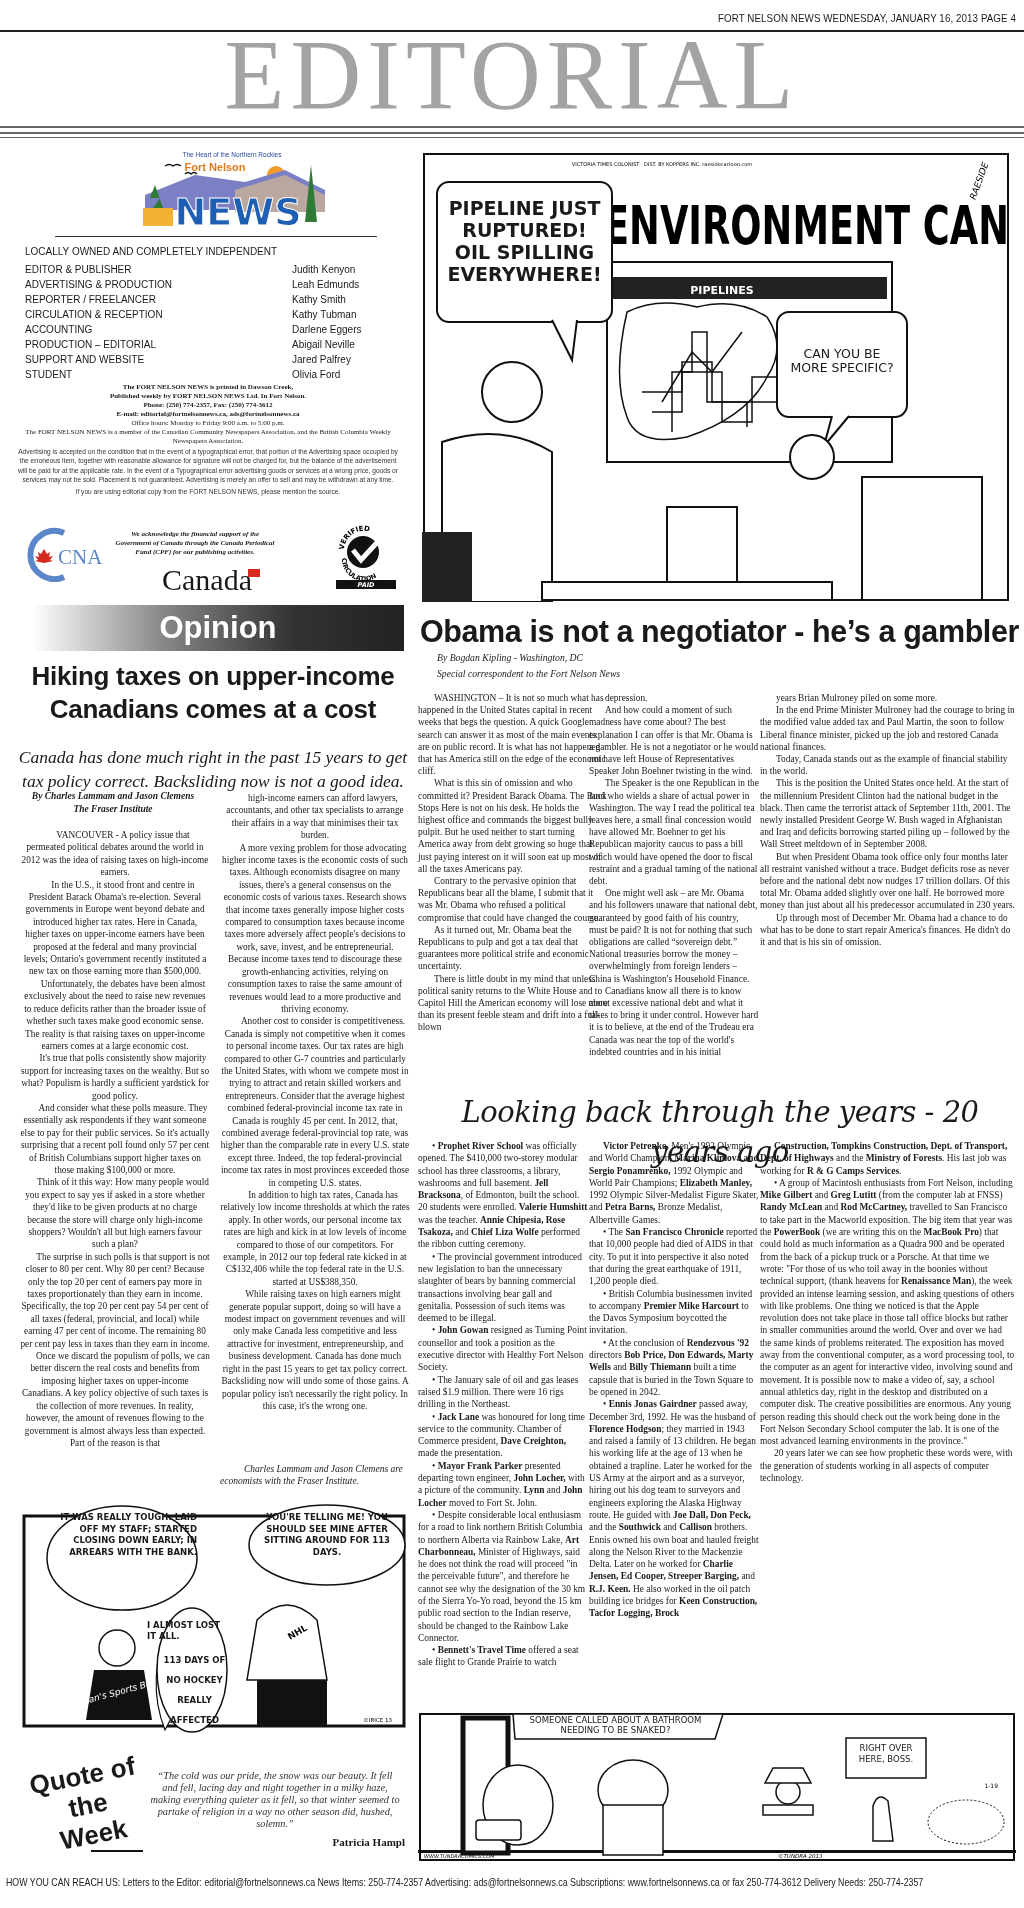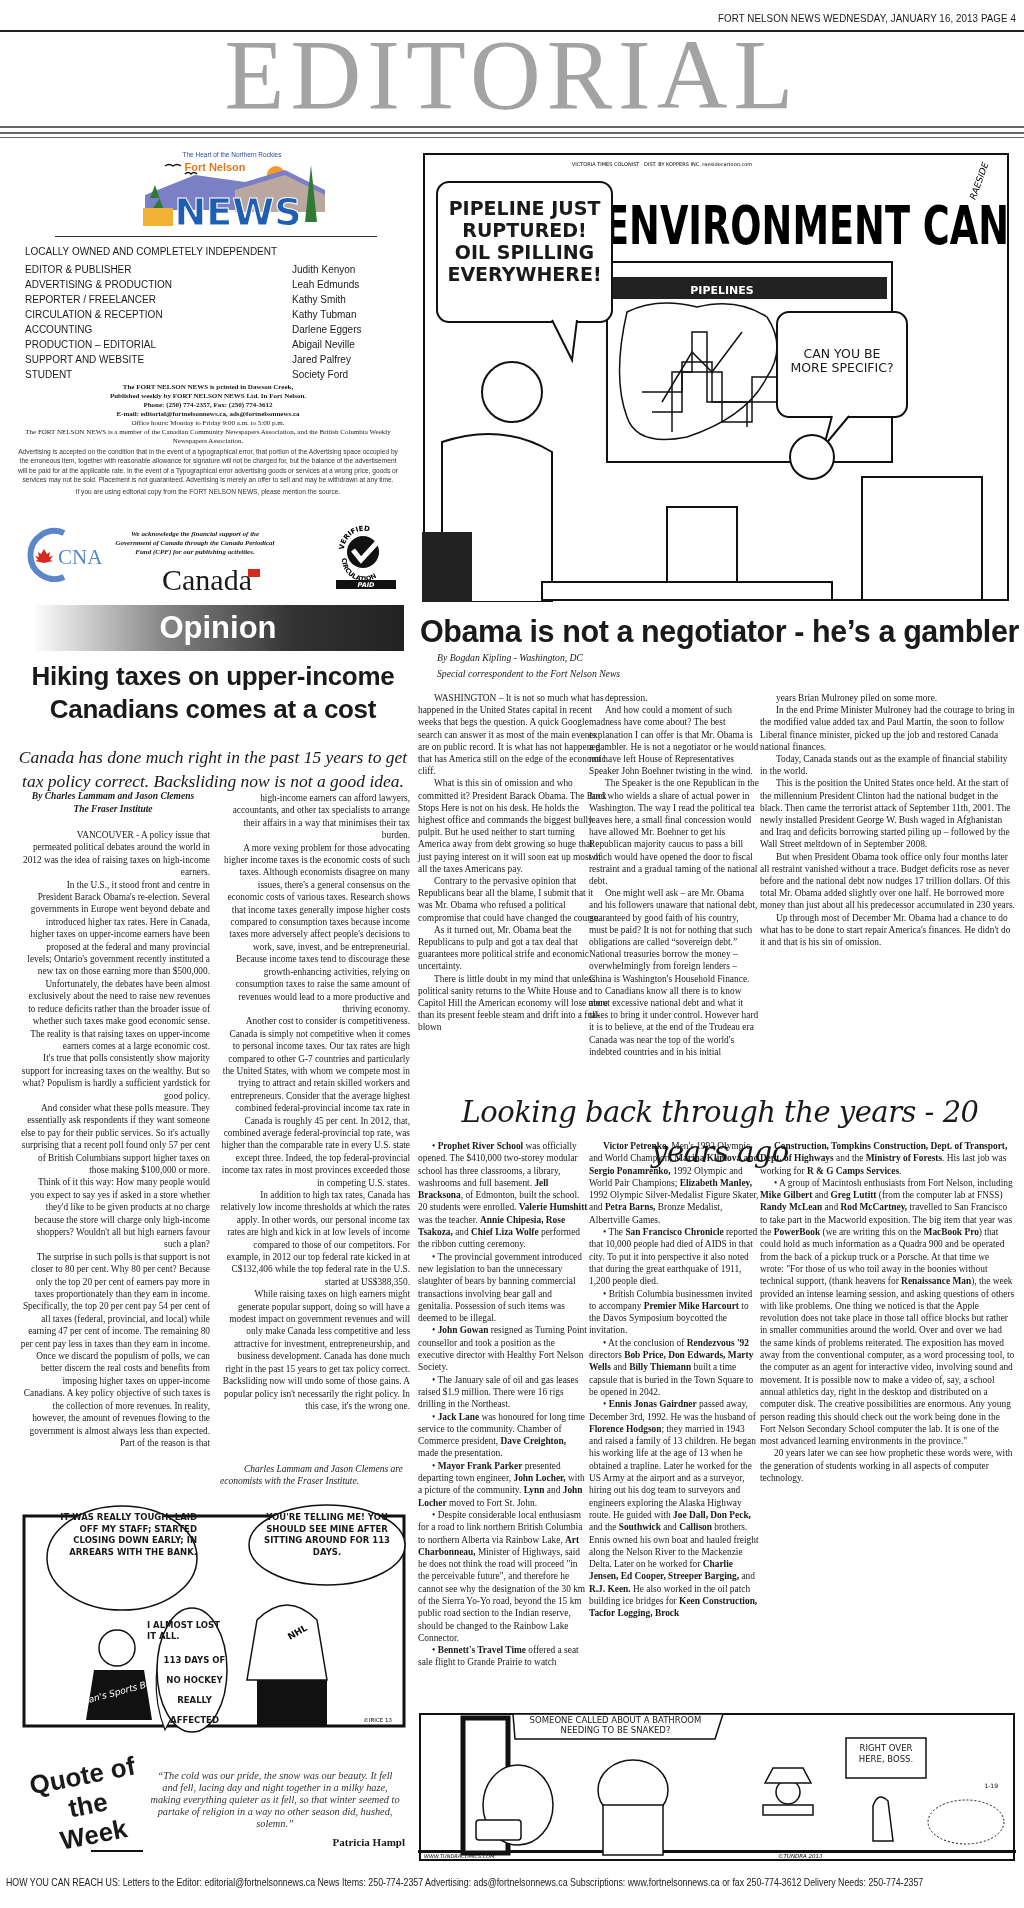--- a/index.html
+++ b/index.html
@@ -27,21 +27,21 @@
   #cna { left: 26px; top: 527px; width: 85px; height: 55px; }
   #cpf { left: 115px; top: 530px; width: 160px; text-align: center; font-style: italic; font-weight: bold; font-size: 7px; line-height: 9px; }
   #canada-word { left: 162px; top: 563px; font-size: 30px; font-family: "Liberation Serif", serif; }
   #verified { left: 330px; top: 520px; width: 72px; height: 72px; }
 
   
   #opinion-banner { left: 32px; top: 605px; width: 372px; height: 46px; background: linear-gradient(90deg, #fff 0%, #888 35%, #333 70%, #222 100%); }
   #opinion-banner span { display: block; text-align: center; font-family: "Liberation Sans", sans-serif; font-weight: bold; color: #fff; font-size: 31px; line-height: 46px; }
   #hike-title { left: 18px; top: 660px; width: 390px; text-align: center; font-family: "Liberation Sans", sans-serif; font-weight: bold; font-size: 26px; line-height: 33px; letter-spacing: -0.3px; }
   #hike-deck { left: 18px; top: 745px; width: 390px; text-align: center; font-style: italic; font-size: 17.5px; line-height: 24px; }
-  .col { font-size: 9.3px; line-height: 12.4px; text-align: right; }
+  .col { font-size: 9.3px; line-height: 12.4px; text-align: center; }
   .col p { text-indent: 16px; }
   #hike-byline { left: 20px; top: 790px; width: 186px; text-align: center; font-style: italic; font-weight: bold; font-size: 9.5px; line-height: 12.5px; }
   #hike-col1 { left: 20px; top: 829px; width: 190px; }
   #hike-col2 { left: 220px; top: 792px; width: 190px; }
 
   
   #nhl-cartoon { left: 22px; top: 1500px; width: 385px; height: 235px; }
 
   
   #qotw { left: 28px; top: 1760px; width: 120px; font-family: "Liberation Sans", sans-serif; font-weight: bold; font-size: 26px; line-height: 30px; text-align: center; transform: rotate(-11deg); }
@@ -129,21 +129,21 @@
     <div class="abs staff sans" style="top: 339px;">
       <span class="role">PRODUCTION – EDITORIAL</span>
       <span class="name">Abigail Neville</span>
     </div>
     <div class="abs staff sans" style="top: 354px;">
       <span class="role">SUPPORT AND WEBSITE</span>
       <span class="name">Jared Palfrey</span>
     </div>
     <div class="abs staff sans" style="top: 369px;">
       <span class="role">STUDENT</span>
-      <span class="name">Society Ford</span>
+      <span class="name">Olivia Ford</span>
     </div>
   </div>
 
 <div class="abs serif" id="pubinfo">
   <div class="b">The FORT NELSON NEWS is printed in Dawson Creek,</div>
   <div class="b">Published weekly by FORT NELSON NEWS Ltd. In Fort Nelson.</div>
   <div class="b">Phone: (250) 774-2357, Fax: (250) 774-3612</div>
   <div class="b">E-mail: editorial@fortnelsonnews.ca, ads@fortnelsonnews.ca</div>
   <div>Office hours: Monday to Friday 9:00 a.m. to 5:00 p.m.</div>
   <div>The FORT NELSON NEWS is a member of the Canadian Community Newspapers Association, and the British Columbia Weekly Newspapers Association.</div>

